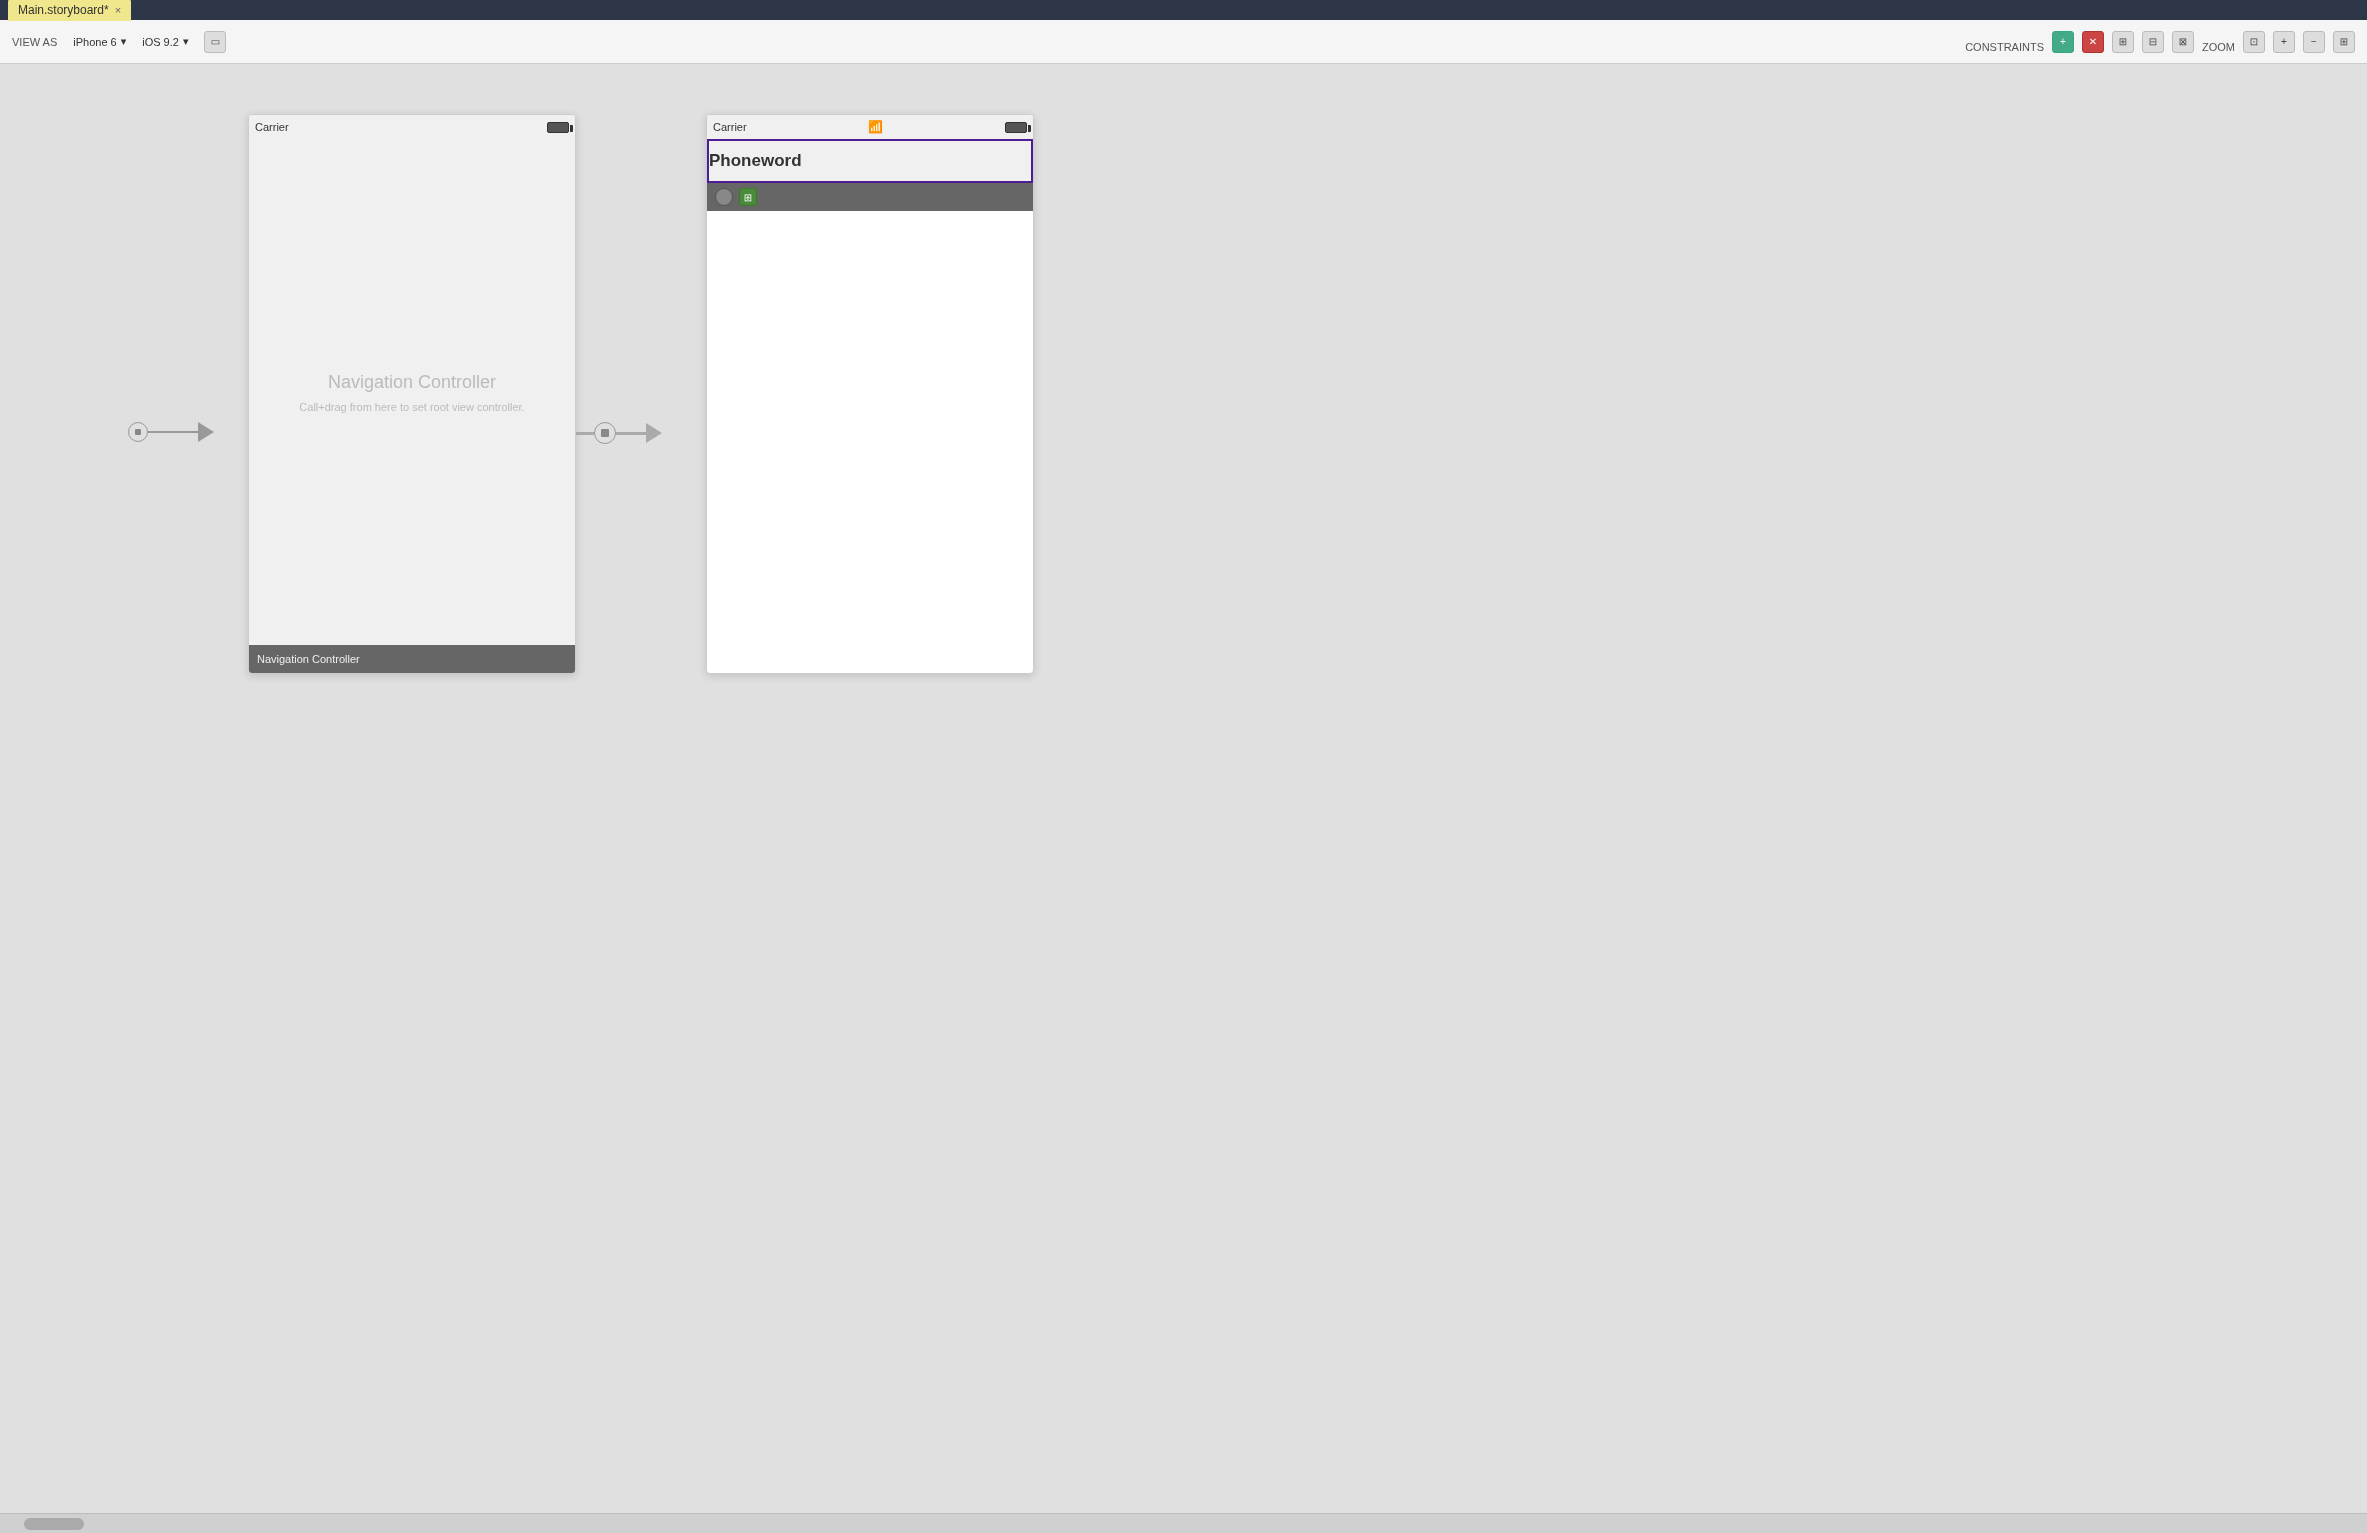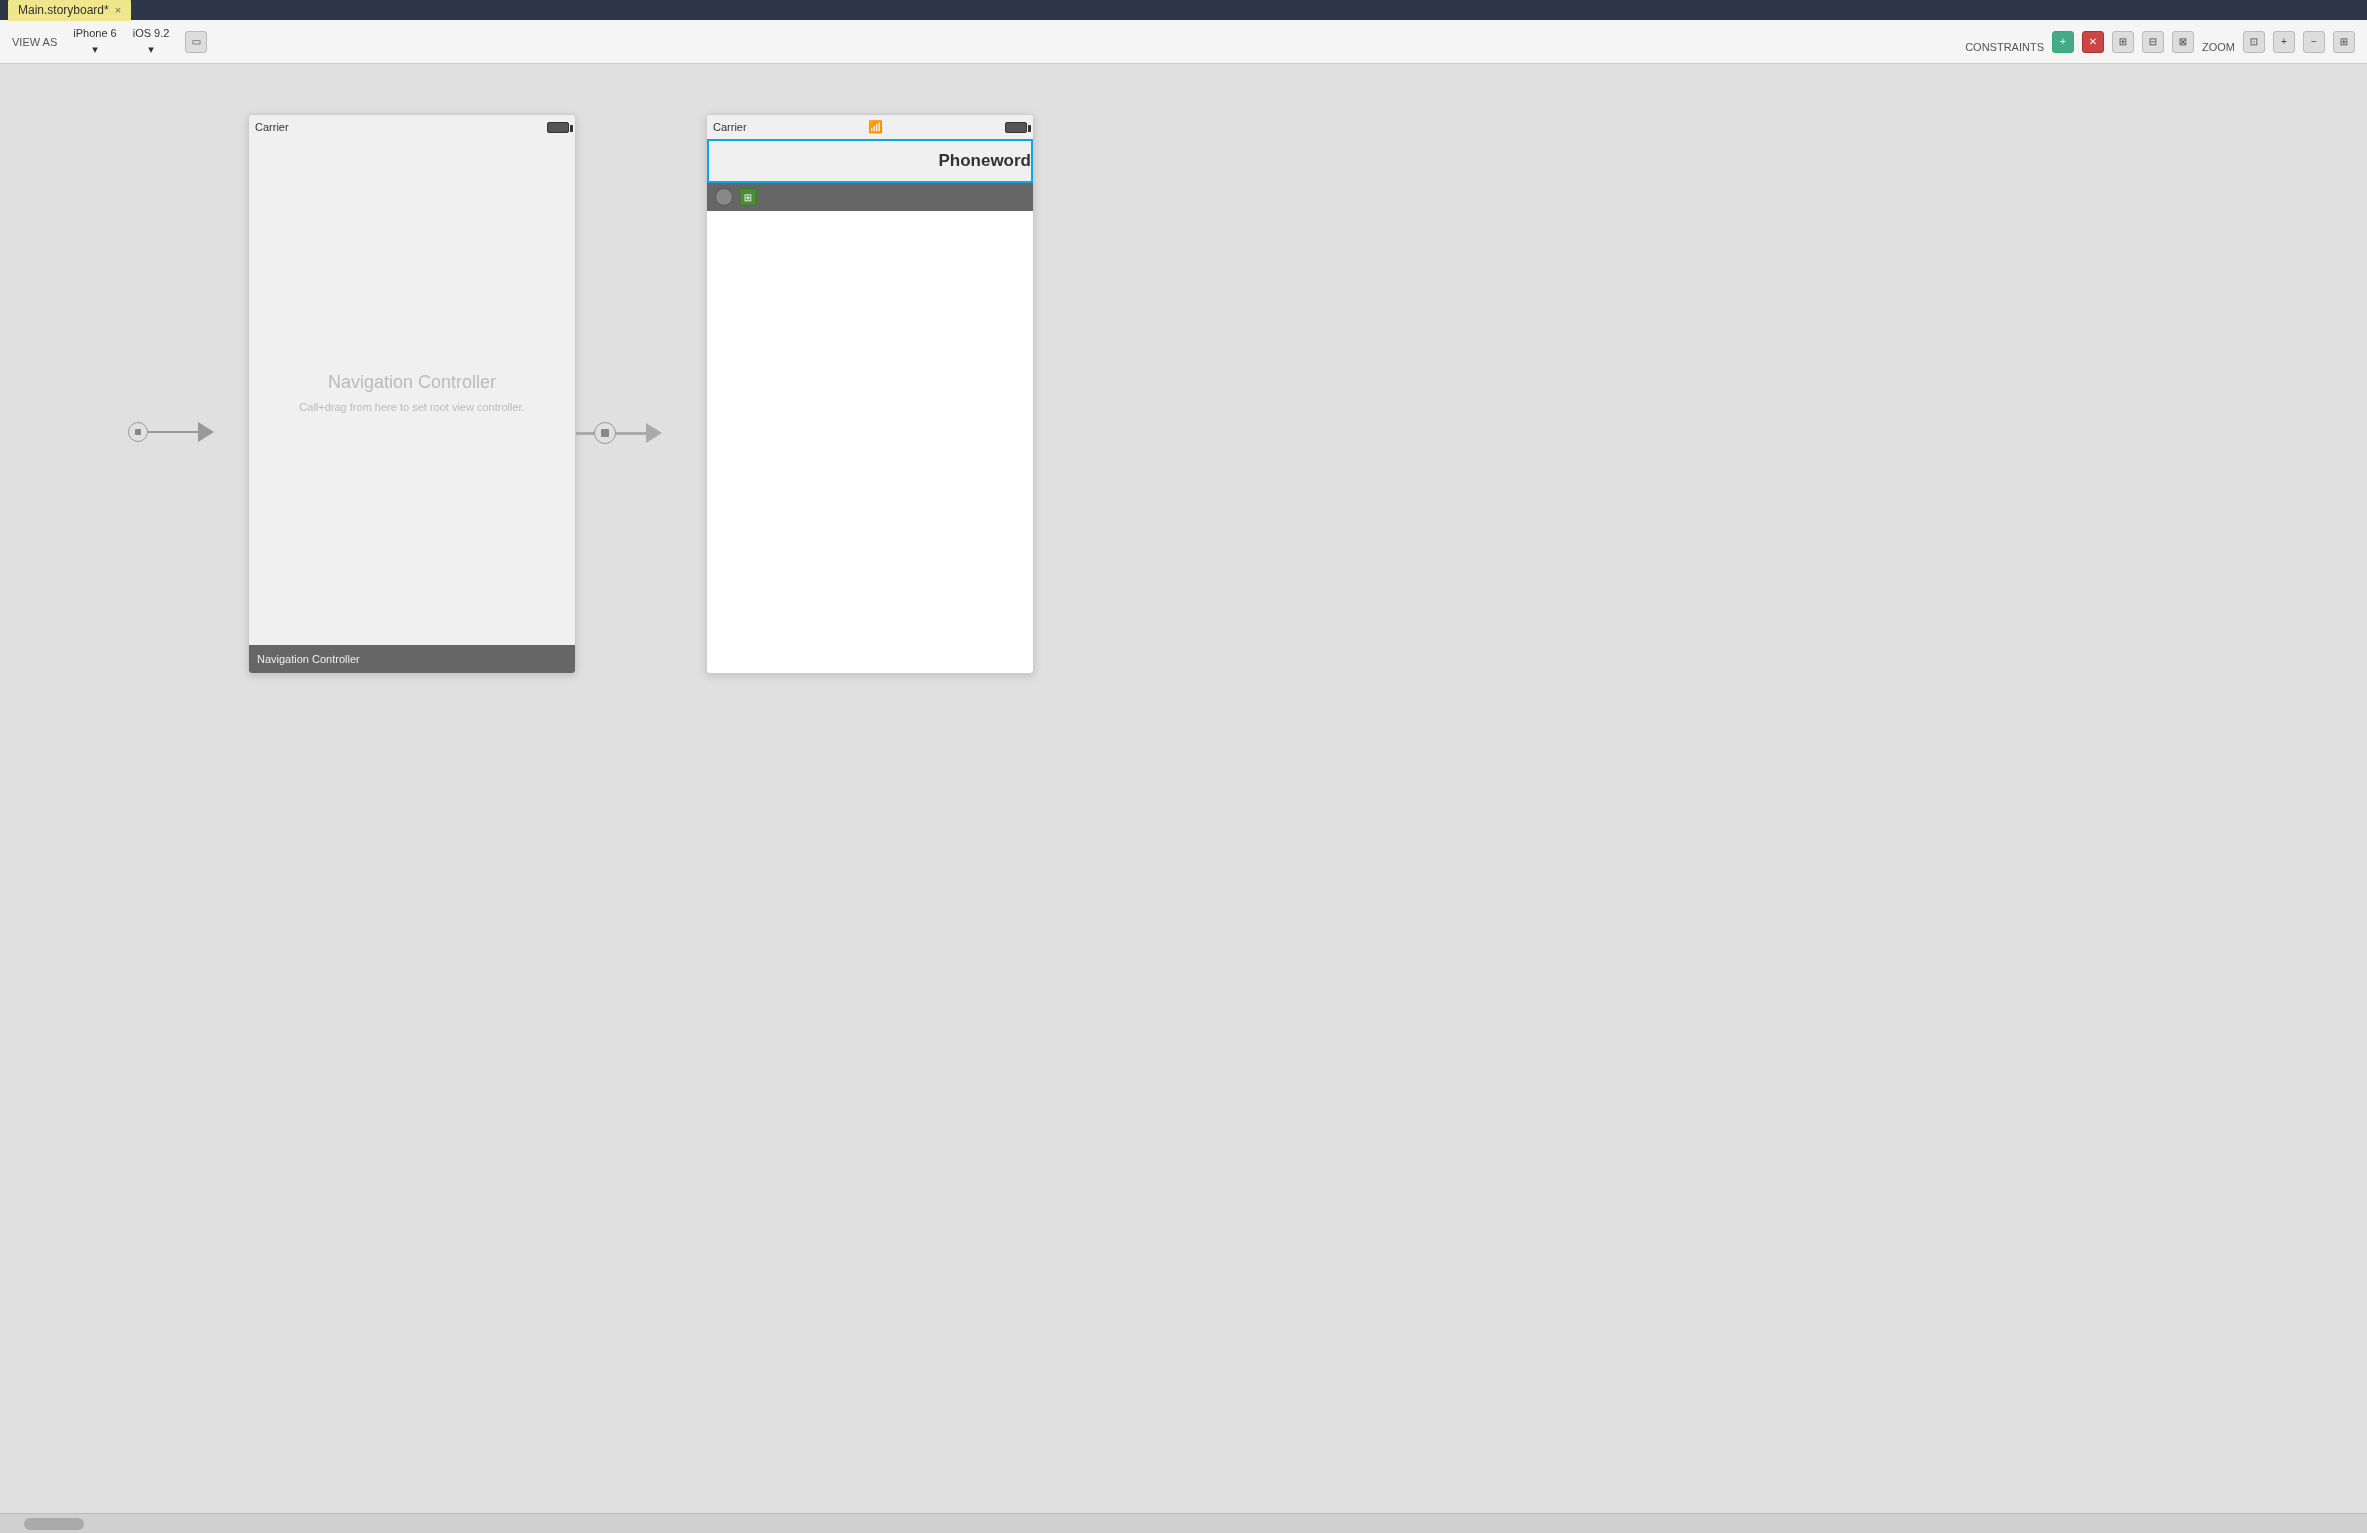--- a/index.html
+++ b/index.html
@@ -52,21 +52,20 @@
       font-size: 11px;
       color: #555;
       font-weight: 500;
     }
     .toolbar-item {
       font-size: 11px;
       color: #333;
       display: flex;
       align-items: center;
       gap: 4px;
-      flex-direction: column;
     }
     .toolbar-right {
       margin-left: auto;
       display: flex;
       align-items: flex-end;
       gap: 8px;
     }
     .constraints-label {
       font-size: 11px;
       color: #555;
@@ -245,22 +244,22 @@
       display: flex;
       flex-direction: column;
     }
 
     .nav-bar {
       height: 44px;
       background: #f0f0f0;
       border-bottom: 1px solid #aaa;
       display: flex;
       align-items: center;
-      justify-content: flex-end;
-      border: 2px solid #0ea5e9;
+      justify-content: flex-start;
+      border: 2px solid #4c1d95;
     }
     .nav-bar-title {
       font-size: 17px;
       font-weight: 600;
       color: #333;
     }
 
     .phoneword-content {
       flex: 1;
       padding: 20px 16px;

